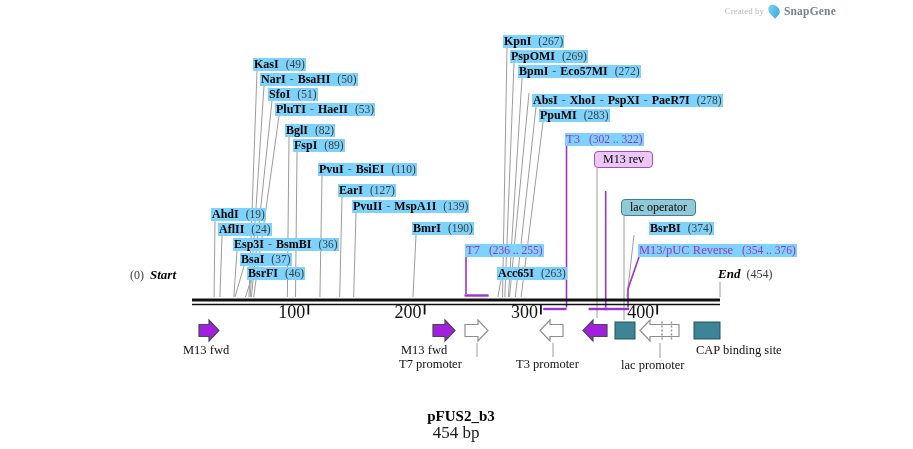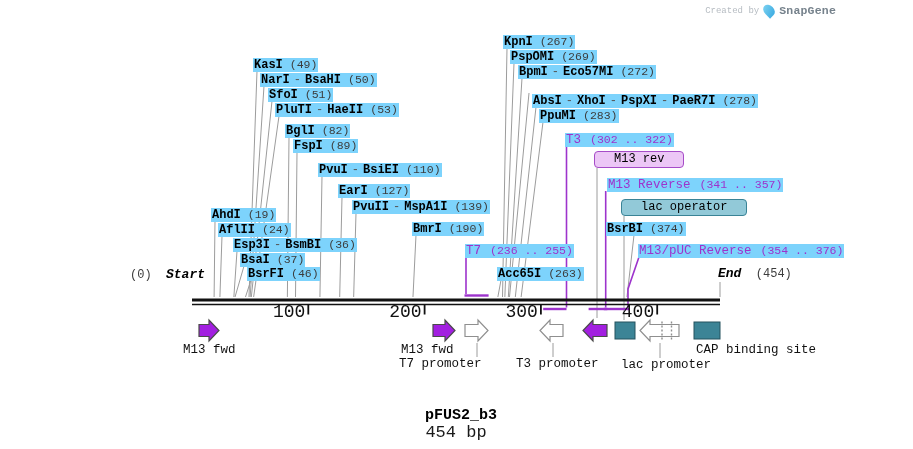--- a/index.html
+++ b/index.html
@@ -1,25 +1,25 @@
 <!DOCTYPE html>
 <html><head>
 <meta charset="utf-8">
 <style>
   html,body{margin:0;padding:0;background:#ffffff;}
   #stage{position:relative;width:844px;height:449px;background:#fff;overflow:hidden;
-         font-family:Liberation Mono, monospace;}
+         font-family:Liberation Serif, serif;}
   #map-svg{position:absolute;left:0;top:0;z-index:1;}
   .lbl{position:absolute;white-space:nowrap;z-index:2;line-height:13px;background:#7dd3fc;padding:0 1px;}
   .enzyme{font-size:12px;font-weight:bold;color:#000;}
   .enzyme .sep{font-weight:normal;color:#555;padding:0 4px;}
   .enzyme .pos{font-weight:normal;color:#3c3c3c;margin-left:7px;font-size:11.5px;}
   .primer{font-size:12.5px;}
   .primer .rng{margin-left:9px;font-size:11.5px;}
-  .boxed{font-size:12px;color:#000;border-radius:4px;padding:0 19px;line-height:15px;z-index:3;}
+  .boxed{font-size:12px;color:#000;border-radius:4px;padding:0 8px;line-height:15px;z-index:3;}
   .featlbl{font-size:12.5px;color:#111;background:transparent;}
   .ticklbl{position:absolute;font-size:18px;color:#111;z-index:2;transform:translateX(-100%);line-height:13px;}
   .endcap{position:absolute;z-index:2;font-size:12px;white-space:nowrap;line-height:14px;}
   .endcap .num{color:#3c3c3c;}
   .endcap .nm{font-weight:bold;font-style:italic;color:#000;font-size:13px;}
   #credit{position:absolute;top:4px;right:8px;display:flex;align-items:center;gap:5px;z-index:2;}
   #credit .cb{font-size:9px;color:#b6bcc2;}
   #credit .brand{font-size:11.5px;font-weight:bold;color:#76828c;letter-spacing:.2px;}
   #logo{width:10px;height:13px;background:linear-gradient(160deg,#7ed3f2,#39a9e0);
         border-radius:50% 50% 50% 0;transform:rotate(-45deg);}
@@ -129,20 +129,19 @@
     <div class="lbl enzyme" style="left: 412px; top: 222px;"><span>BmrI</span><span class="pos">(190)</span></div>
     <div class="lbl enzyme" style="left: 233px; top: 238px;"><span>Esp3I</span><span class="sep">-</span><span>BsmBI</span><span class="pos">(36)</span></div>
     <div class="lbl enzyme" style="left: 240px; top: 253px;"><span>BsaI</span><span class="pos">(37)</span></div>
     <div class="lbl enzyme" style="left: 247px; top: 267px;"><span>BsrFI</span><span class="pos">(46)</span></div>
     <div class="lbl enzyme" style="left: 503px; top: 35px;"><span>KpnI</span><span class="pos">(267)</span></div>
     <div class="lbl enzyme" style="left: 510px; top: 50px;"><span>PspOMI</span><span class="pos">(269)</span></div>
     <div class="lbl enzyme" style="left: 518px; top: 65px;"><span>BpmI</span><span class="sep">-</span><span>Eco57MI</span><span class="pos">(272)</span></div>
     <div class="lbl enzyme" style="left: 532px; top: 94px;"><span>AbsI</span><span class="sep">-</span><span>XhoI</span><span class="sep">-</span><span>PspXI</span><span class="sep">-</span><span>PaeR7I</span><span class="pos">(278)</span></div>
     <div class="lbl enzyme" style="left: 539px; top: 109px;"><span>PpuMI</span><span class="pos">(283)</span></div>
     <div class="lbl enzyme" style="left: 497px; top: 267px;"><span>Acc65I</span><span class="pos">(263)</span></div>
-    <div class="lbl enzyme" style="left: 606px; top: 222px;"><span>BsrBI</span><span class="pos">(374)</span></div>
+    <div class="lbl enzyme" style="left: 649px; top: 222px;"><span>BsrBI</span><span class="pos">(374)</span></div>
     <div class="lbl primer" style="left: 465px; top: 244px; color: rgb(157, 51, 204);"><span>T7</span><span class="rng">(236 .. 255)</span></div>
     <div class="lbl primer" style="left: 565px; top: 133px; color: rgb(157, 51, 204);"><span>T3</span><span class="rng">(302 .. 322)</span></div>
-    <div class="lbl primer" style="left: 607px; top: 178px; color: rgb(157, 51, 204);"><span>M13 Reverse</span><span class="rng">(341 .. 357)</span></div>
     <div class="lbl primer" style="left: 638px; top: 244px; color: rgb(157, 51, 204);"><span>M13/pUC Reverse</span><span class="rng">(354 .. 376)</span></div>
     <div class="lbl boxed" style="left: 594px; top: 151px; background: rgb(236, 199, 246); border: 1.5px solid rgb(166, 76, 200);">M13 rev</div>
     <div class="lbl boxed" style="left: 621px; top: 199px; background: rgb(146, 201, 216); border: 1.5px solid rgb(58, 131, 150);">lac operator</div>
   </div>
 
 </body></html>

